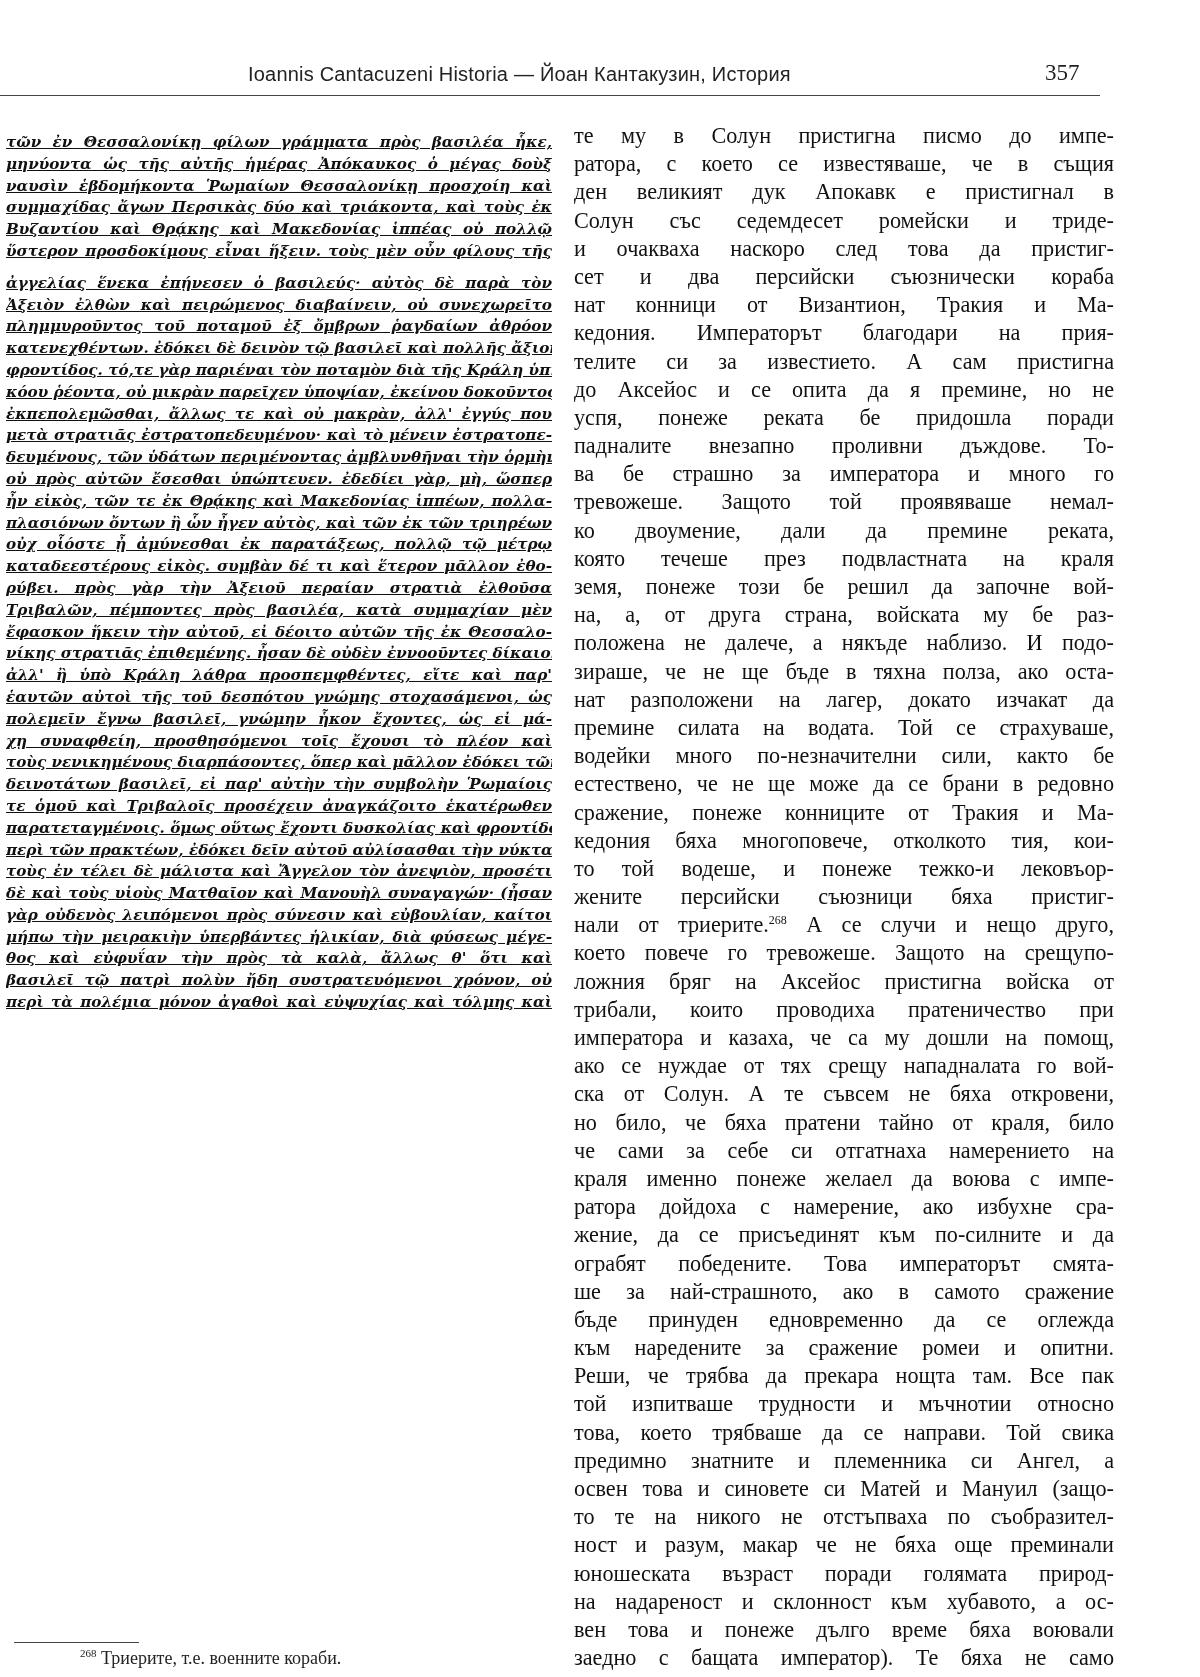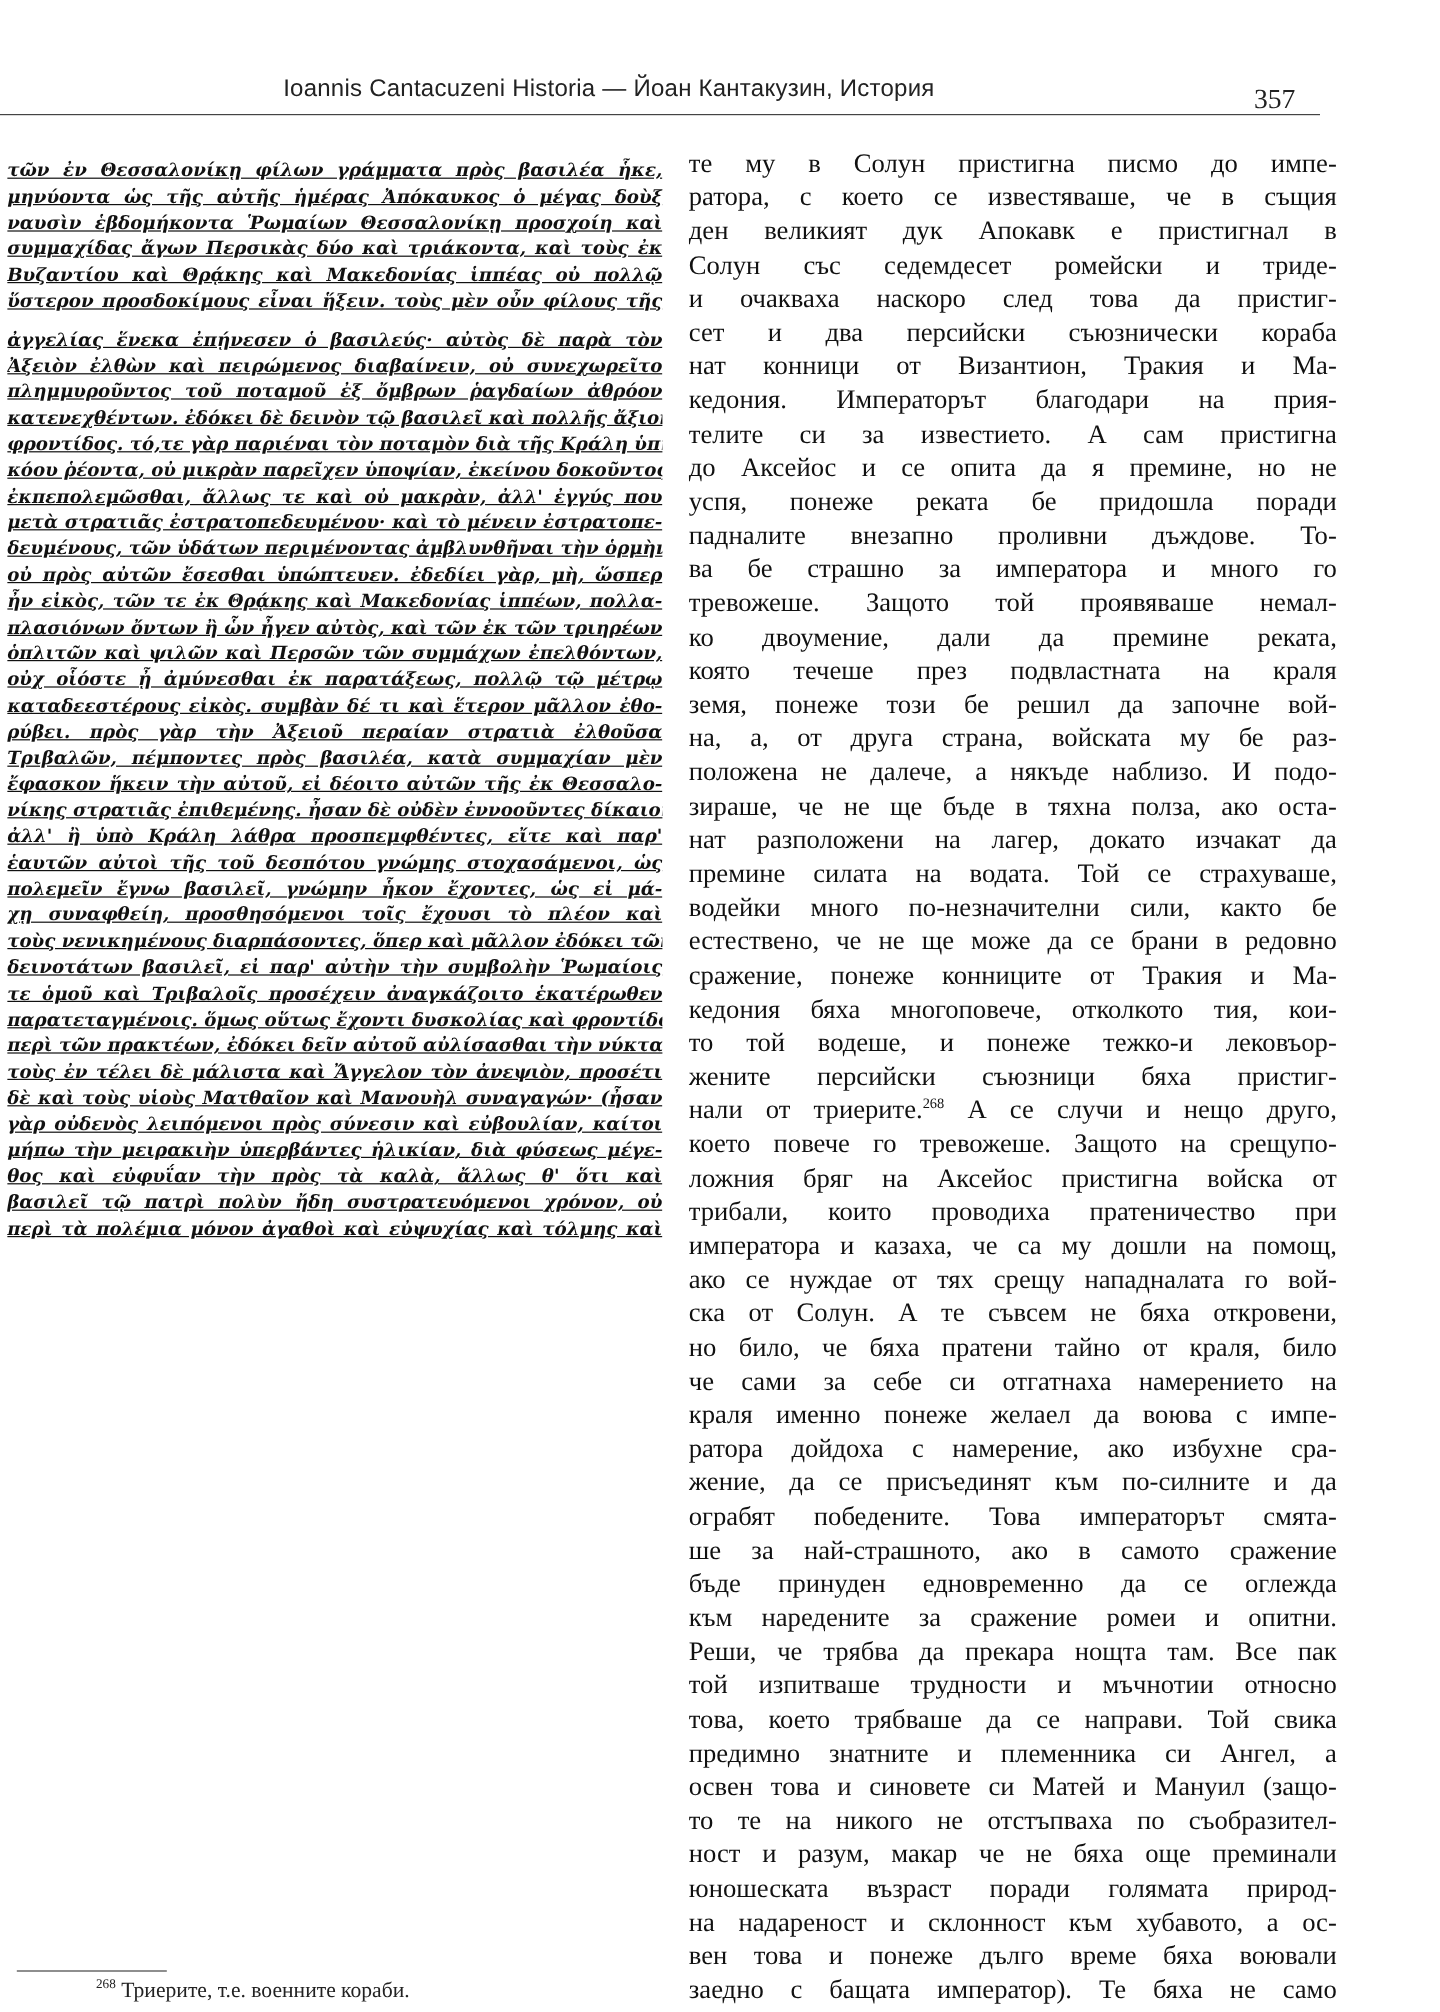--- a/index.html
+++ b/index.html
@@ -4,26 +4,26 @@
 <style>
   html, body { margin: 0; padding: 0; background: #ffffff; }
   body {
     width: 1200px; height: 1677px; position: relative; overflow: hidden;
     color: #1a1a1a;
   }
   .header {
     position: absolute; left: 0; top: 55px; width: 1100px; height: 40px;
   }
   .header-title {
-    position: absolute; left: 236px; top: 8px;
+    position: absolute; left: 248px; top: 8px;
     font-family: "Liberation Sans", sans-serif; font-size: 20px; letter-spacing: 0.2px;
     color: #222;
   }
   .page-number {
-    position: absolute; left: 1045px; top: 15px;
+    position: absolute; left: 1045px; top: 5px;
     font-family: "Liberation Serif", serif; font-size: 23px; color: #222;
   }
   .header-rule {
     position: absolute; left: 0; top: 40px; width: 1100px; height: 0;
     border-top: 1.5px solid #444;
   }
   .greek-col {
     position: absolute; left: 6px; top: 132px; width: 546px;
     font-family: "DejaVu Serif", serif; font-style: italic; font-weight: bold;
     font-size: 15.2px; line-height: 21.8px; color: #111;
@@ -71,21 +71,20 @@
     <span class="line">πλημμυροῦντος τοῦ ποταμοῦ ἐξ ὄμβρων ῥαγδαίων ἀθρόον</span>
     <span class="line">κατενεχθέντων. ἐδόκει δὲ δεινὸν τῷ βασιλεῖ καὶ πολλῆς ἄξιον</span>
     <span class="line">φροντίδος. τό,τε γὰρ παριέναι τὸν ποταμὸν διὰ τῆς Κράλη ὑπη-</span>
     <span class="line">κόου ῥέοντα, οὐ μικρὰν παρεῖχεν ὑποψίαν, ἐκείνου δοκοῦντος</span>
     <span class="line">ἐκπεπολεμῶσθαι, ἄλλως τε καὶ οὐ μακρὰν, ἀλλ' ἐγγύς που</span>
     <span class="line">μετὰ στρατιᾶς ἐστρατοπεδευμένου· καὶ τὸ μένειν ἐστρατοπε-</span>
     <span class="line">δευμένους, τῶν ὑδάτων περιμένοντας ἀμβλυνθῆναι τὴν ὁρμὴν,</span>
     <span class="line">οὐ πρὸς αὐτῶν ἔσεσθαι ὑπώπτευεν. ἐδεδίει γὰρ, μὴ, ὥσπερ</span>
     <span class="line">ἦν εἰκὸς, τῶν τε ἐκ Θρᾴκης καὶ Μακεδονίας ἱππέων, πολλα-</span>
     <span class="line">πλασιόνων ὄντων ἢ ὧν ἦγεν αὐτὸς, καὶ τῶν ἐκ τῶν τριηρέων</span>
-    <span class="line">ὁπλιτῶν καὶ ψιλῶν καὶ Περσῶν τῶν συμμάχων ἐπελθόντων,</span>
     <span class="line">οὐχ οἷόστε ᾖ ἀμύνεσθαι ἐκ παρατάξεως, πολλῷ τῷ μέτρῳ</span>
     <span class="line">καταδεεστέρους εἰκὸς. συμβὰν δέ τι καὶ ἕτερον μᾶλλον ἐθο-</span>
     <span class="line">ρύβει. πρὸς γὰρ τὴν Ἀξειοῦ περαίαν στρατιὰ ἐλθοῦσα</span>
     <span class="line">Τριβαλῶν, πέμποντες πρὸς βασιλέα, κατὰ συμμαχίαν μὲν</span>
     <span class="line">ἔφασκον ἥκειν τὴν αὐτοῦ, εἰ δέοιτο αὐτῶν τῆς ἐκ Θεσσαλο-</span>
     <span class="line">νίκης στρατιᾶς ἐπιθεμένης. ἦσαν δὲ οὐδὲν ἐννοοῦντες δίκαιον,</span>
     <span class="line">ἀλλ' ἢ ὑπὸ Κράλη λάθρα προσπεμφθέντες, εἴτε καὶ παρ'</span>
     <span class="line">ἑαυτῶν αὐτοὶ τῆς τοῦ δεσπότου γνώμης στοχασάμενοι, ὡς</span>
     <span class="line">πολεμεῖν ἔγνω βασιλεῖ, γνώμην ἧκον ἔχοντες, ὡς εἰ μά-</span>
     <span class="line">χῃ συναφθείη, προσθησόμενοι τοῖς ἔχουσι τὸ πλέον καὶ</span>

